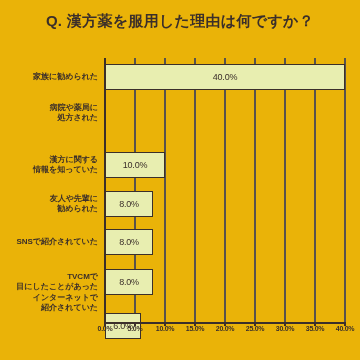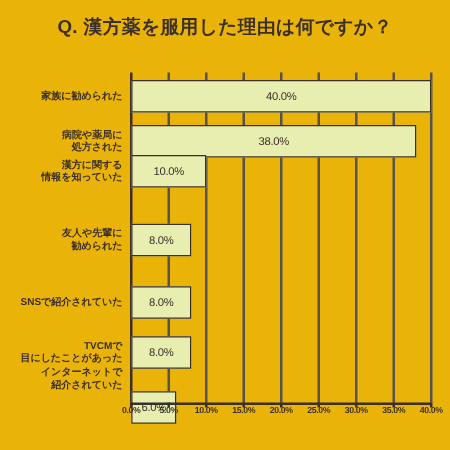--- a/index.html
+++ b/index.html
@@ -159,32 +159,29 @@
   <div id="rows">
       <div class="bar-row" style="top: 0px; height: 37.7143px;">
         <div class="cat-label" style="top: 13.8571px;">家族に勧められた</div>
         <div class="bar" style="top: 5.85714px; height: 26px; width: 240px; background: rgb(232, 238, 176); border-color: rgb(59, 47, 42);">
           <span class="bar-value">40.0%</span>
         </div>
       </div>
       <div class="bar-row" style="top: 36px; height: 37.7143px;">
         <div class="cat-label" style="top: 8.85714px;">病院や薬局に
 処方された</div>
-        <div class="bar" style="top: 5.85714px; height: 26px; width: 228px; background: rgb(232, 238, 176); border-color: rgb(59, 47, 42);">
-          <span class="bar-value">38.0%</span>
-        </div>
-      </div>
-      <div class="bar-row" style="top: 60px; height: 37.7143px;">
+      </div>
+      <div class="bar-row" style="top: 88px; height: 37.7143px;">
         <div class="cat-label" style="top: 8.85714px;">漢方に関する
 情報を知っていた</div>
         <div class="bar" style="top: 5.85714px; height: 26px; width: 60px; background: rgb(232, 238, 176); border-color: rgb(59, 47, 42);">
           <span class="bar-value">10.0%</span>
         </div>
       </div>
-      <div class="bar-row" style="top: 115px; height: 37.7143px; text-decoration: underline;">
+      <div class="bar-row" style="top: 127px; height: 37.7143px; text-decoration: underline;">
         <div class="cat-label" style="top: 8.85714px;">友人や先輩に
 勧められた</div>
         <div class="bar" style="top: 5.85714px; height: 26px; width: 48px; background: rgb(232, 238, 176); border-color: rgb(59, 47, 42);">
           <span class="bar-value">8.0%</span>
         </div>
       </div>
       <div class="bar-row" style="top: 165px; height: 37.7143px;">
         <div class="cat-label" style="top: 13.8571px;">SNSで紹介されていた</div>
         <div class="bar" style="top: 5.85714px; height: 26px; width: 48px; background: rgb(232, 238, 176); border-color: rgb(59, 47, 42);">
           <span class="bar-value">8.0%</span>

